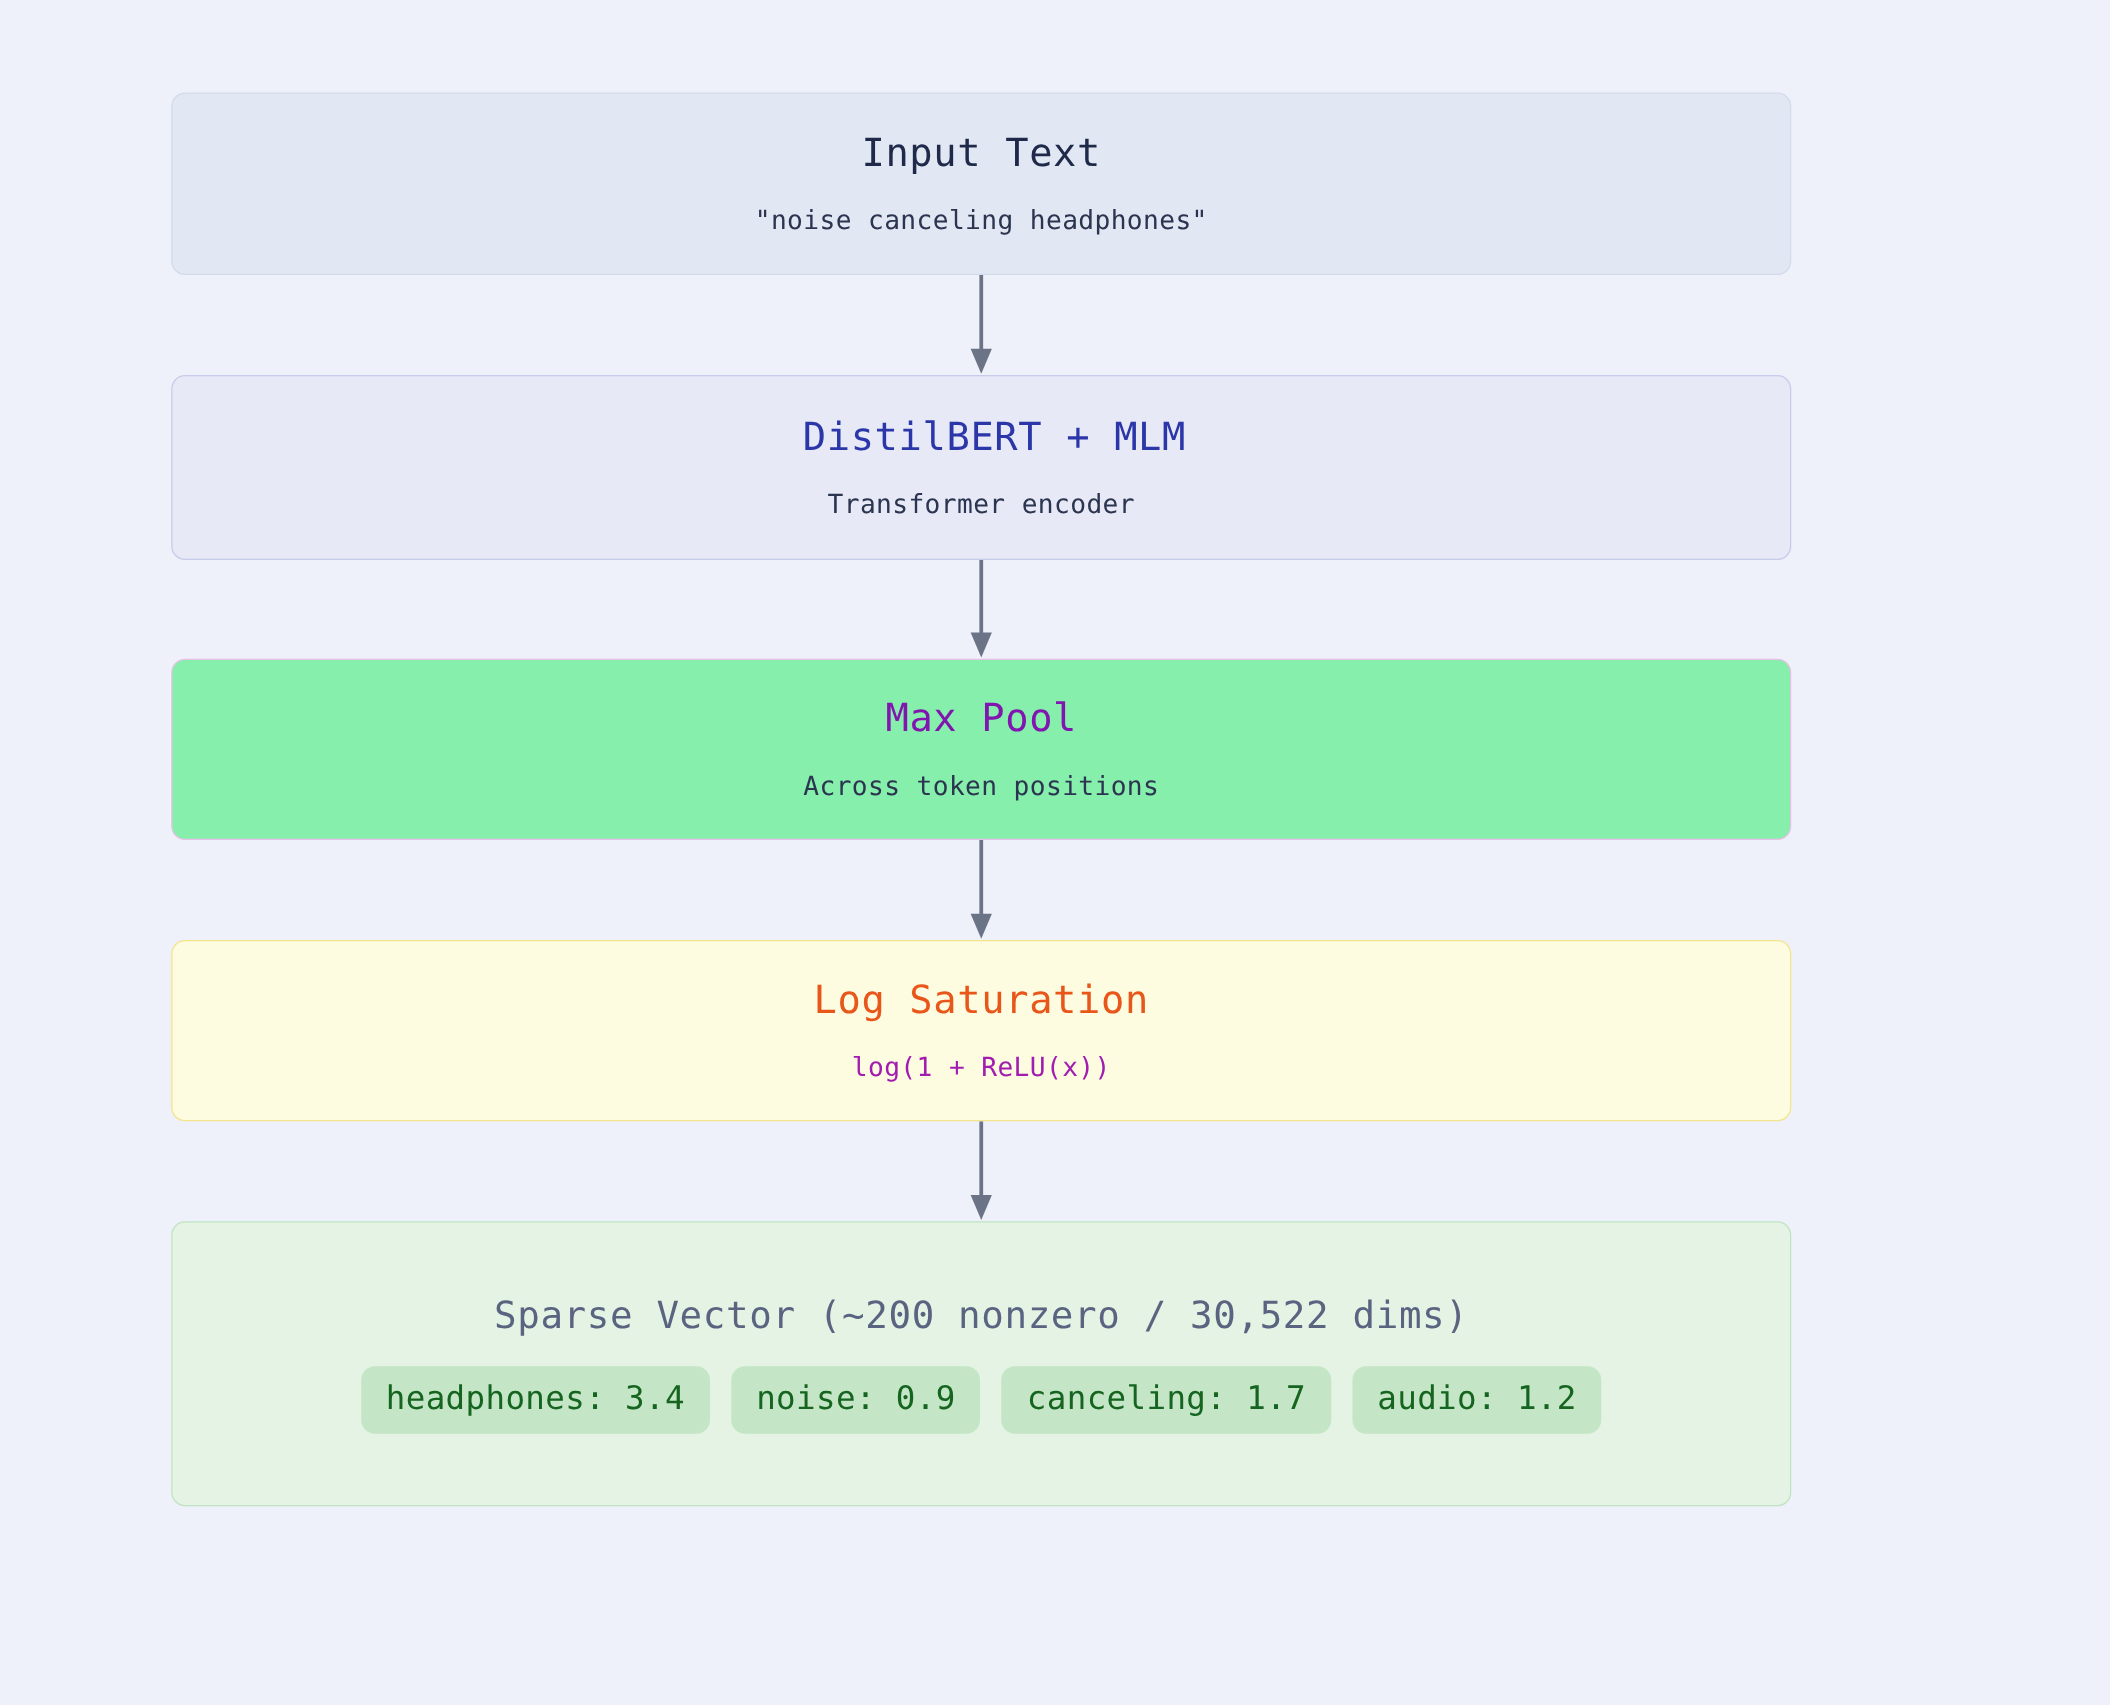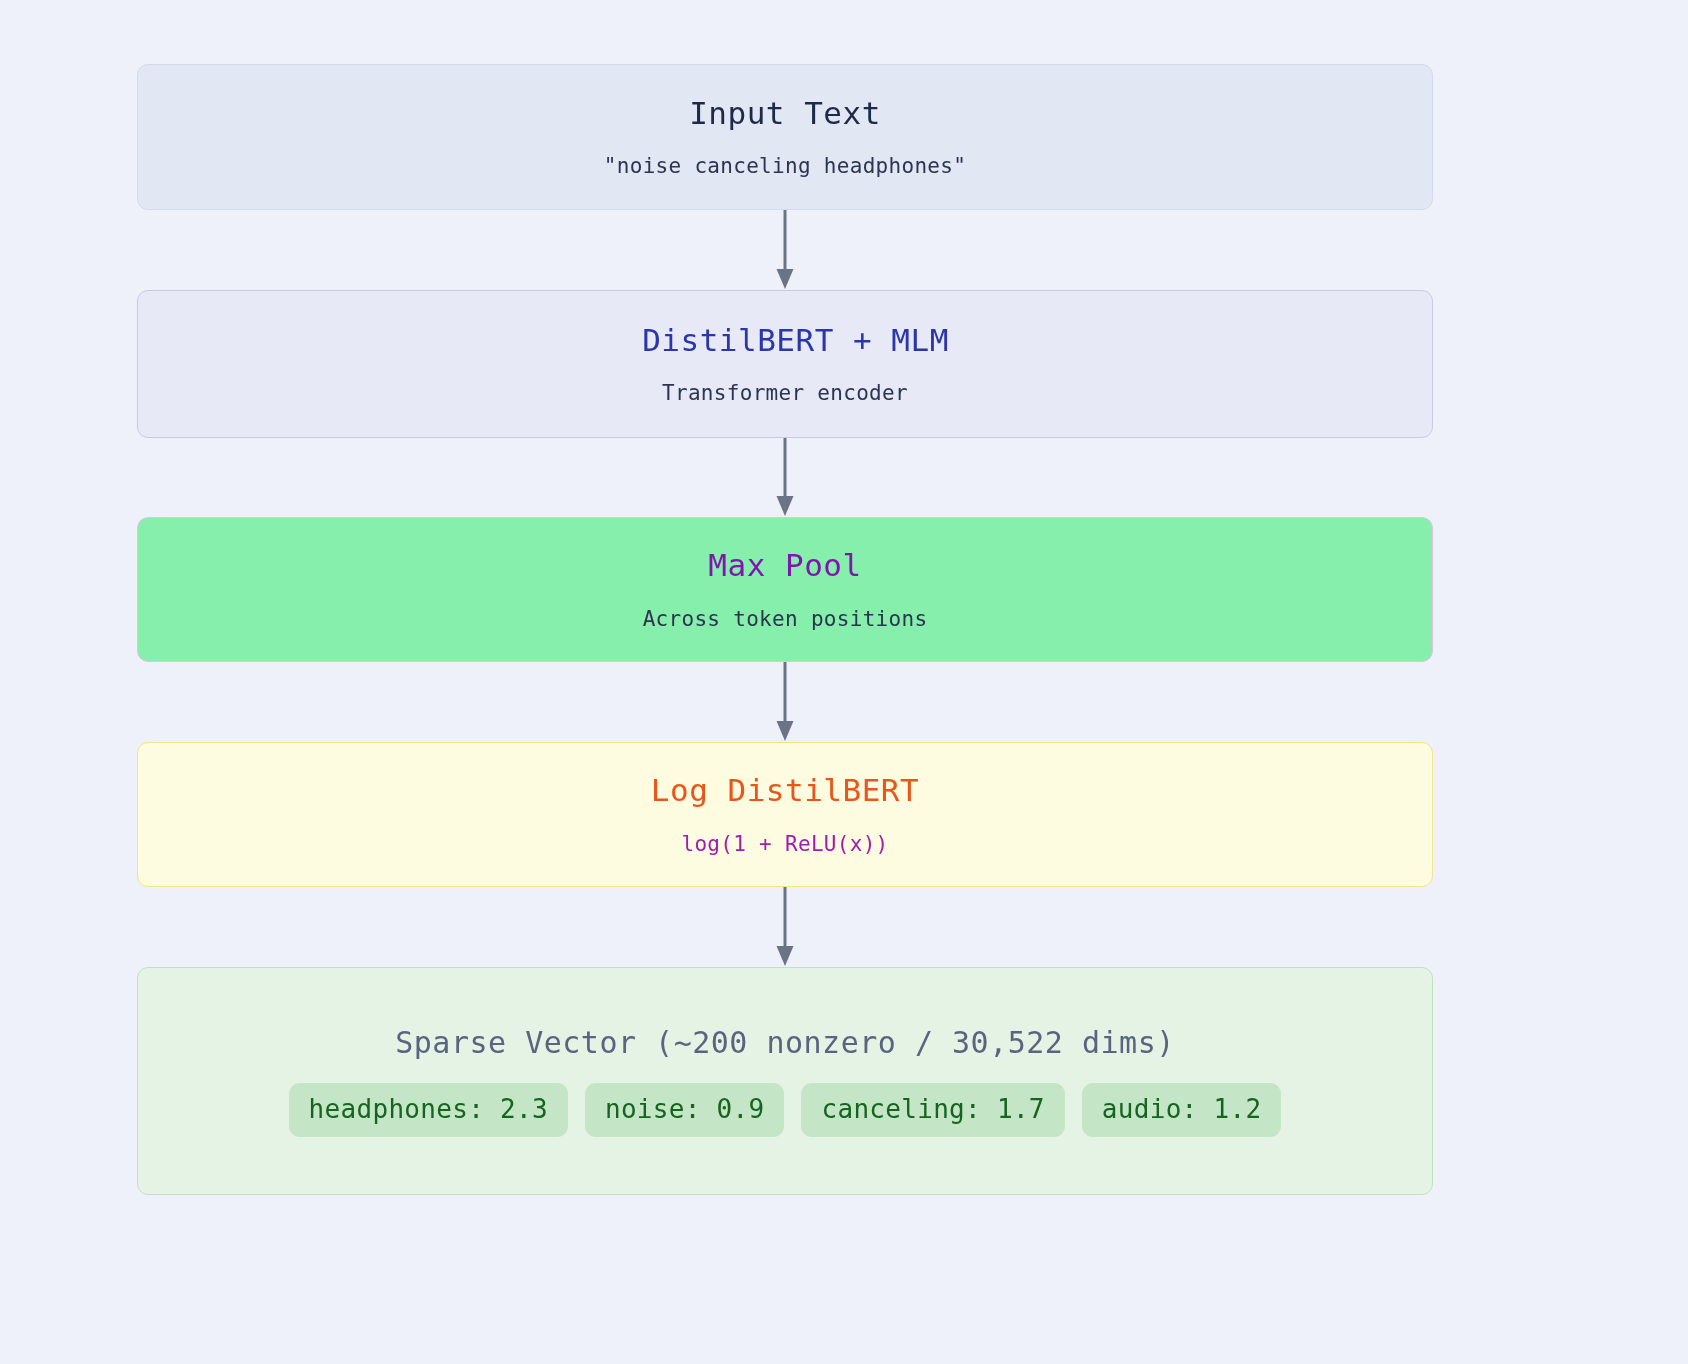--- a/index.html
+++ b/index.html
@@ -16,21 +16,21 @@
   }
   .canvas {
     position: relative;
     width: 1688px;
     height: 1364px;
     box-sizing: border-box;
   }
   .flow {
     position: absolute;
     left: 137px;
-    top: 64px;
+    top: 74px;
     width: 1296px;
   }
 
   
   .stage {
     box-sizing: border-box;
     width: 100%;
     border-radius: 11px;
     text-align: center;
     display: flex;
@@ -169,35 +169,35 @@
     </div>
 
     <div class="connector conn-3">
       <svg width="26" height="80" viewBox="0 0 26 80">
         <line x1="13" y1="0" x2="13" y2="62" stroke="#6b7387" stroke-width="3"></line>
         <polygon points="13,79 4.5,59 21.5,59" fill="#6b7387"></polygon>
       </svg>
     </div>
 
     <div class="stage stage-sat">
-      <div class="stage-title">Log DistilBERT</div>
+      <div class="stage-title">Log Saturation</div>
       <div class="stage-sub">log(1 + ReLU(x))</div>
     </div>
 
     <div class="connector conn-4">
       <svg width="26" height="80" viewBox="0 0 26 80">
         <line x1="13" y1="0" x2="13" y2="62" stroke="#6b7387" stroke-width="3"></line>
         <polygon points="13,79 4.5,59 21.5,59" fill="#6b7387"></polygon>
       </svg>
     </div>
 
     <div class="stage stage-output">
       <div class="stage-title">Sparse Vector (~200 nonzero / 30,522 dims)</div>
       <div class="chips">
-        <span class="chip">headphones: 2.3</span>
+        <span class="chip">headphones: 3.4</span>
         <span class="chip">noise: 0.9</span>
         <span class="chip">canceling: 1.7</span>
         <span class="chip">audio: 1.2</span>
       </div>
     </div>
 
   </div>
 </div>
 
 </body></html>

